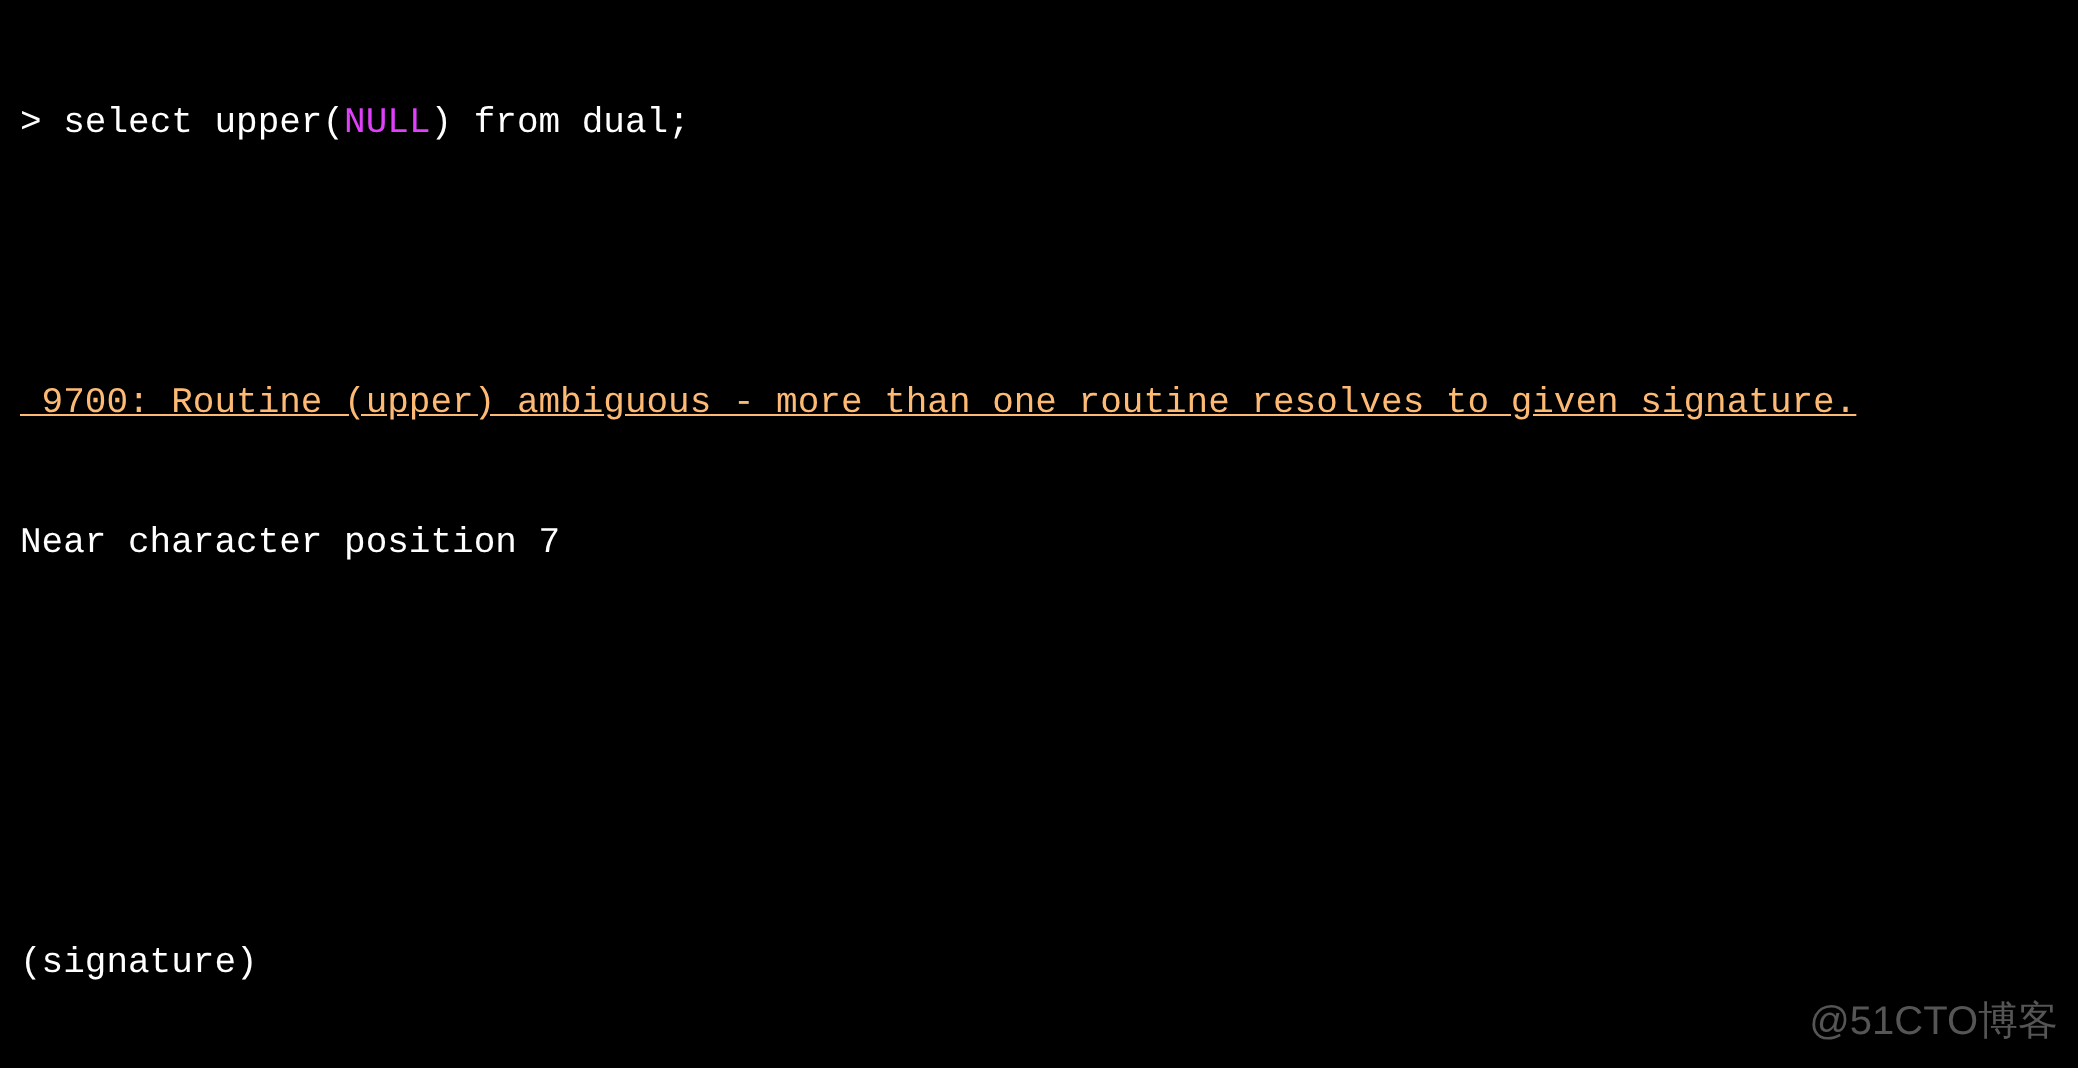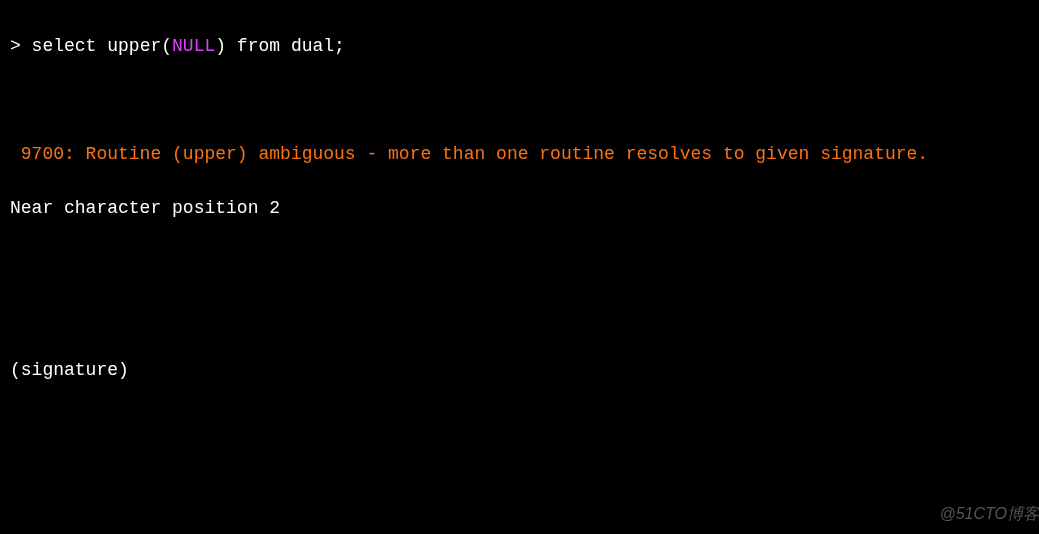--- a/index.html
+++ b/index.html
@@ -25,47 +25,48 @@
     .keyword {
       color: #e040fb;
     }
     .string-quote {
       color: #c0c0c0;
     }
     .string-content {
       color: #e040fb;
     }
     .error-code {
-      color: #f97316;
+      color: #fdba74;
+      text-decoration: underline;
     }
     .error-label {
       color: #ff4d4d;
     }
     .watermark {
       position: absolute;
       bottom: 8px;
-      right: 0;
+      right: 10px;
       color: #555555;
-      font-size: 16px;
+      font-size: 20px;
       font-family: Arial, sans-serif;
-      font-style: italic;
     }
     .line {
       display: block;
       min-height: 1.5em;
+      margin-top: 16px;
     }
   </style>
 </head>
 <body>
 
 <div class="terminal">
 <span class="line"><span>&gt; </span><span>select upper(</span><span class="keyword">NULL</span><span>) from dual;</span></span>
 <span class="line"> </span>
 <span class="line"><span class="error-code"> 9700: Routine (upper) ambiguous - more than one routine resolves to given signature.</span></span>
-<span class="line">Near character position 2</span>
+<span class="line">Near character position 7</span>
 <span class="line"> </span>
 <span class="line"> </span>
 <span class="line">(signature)</span>
 <span class="line"> </span>
 
 
 
 
 
 

